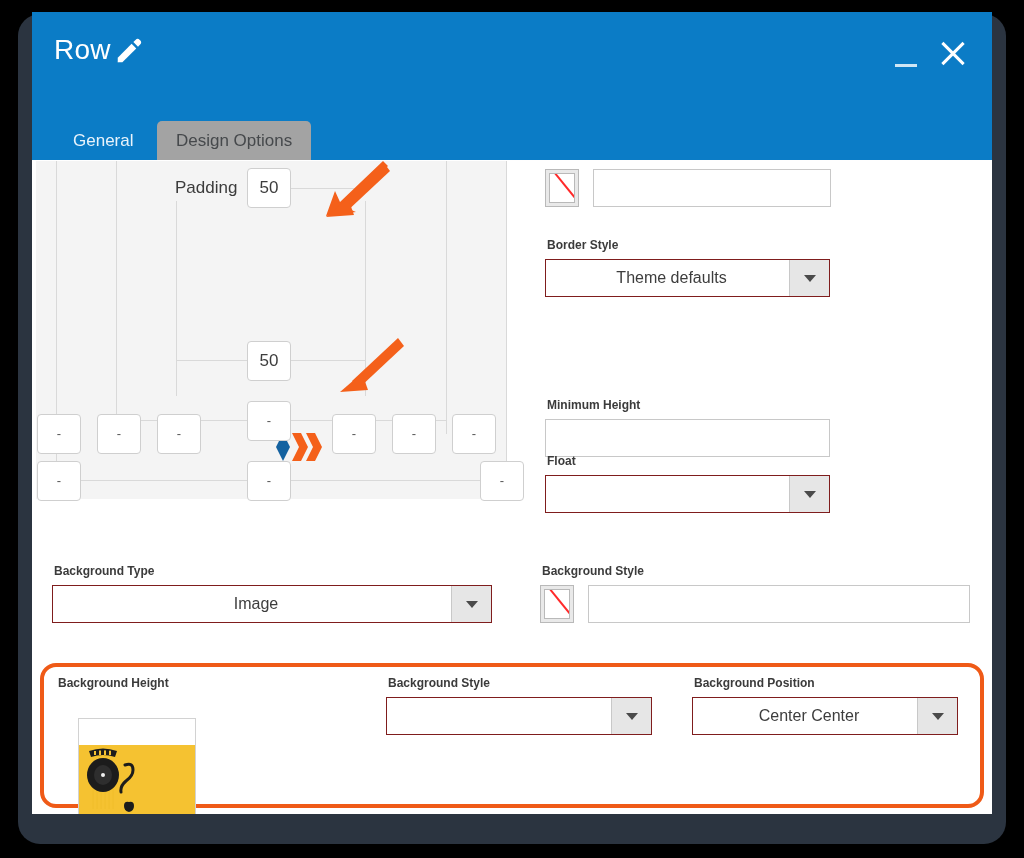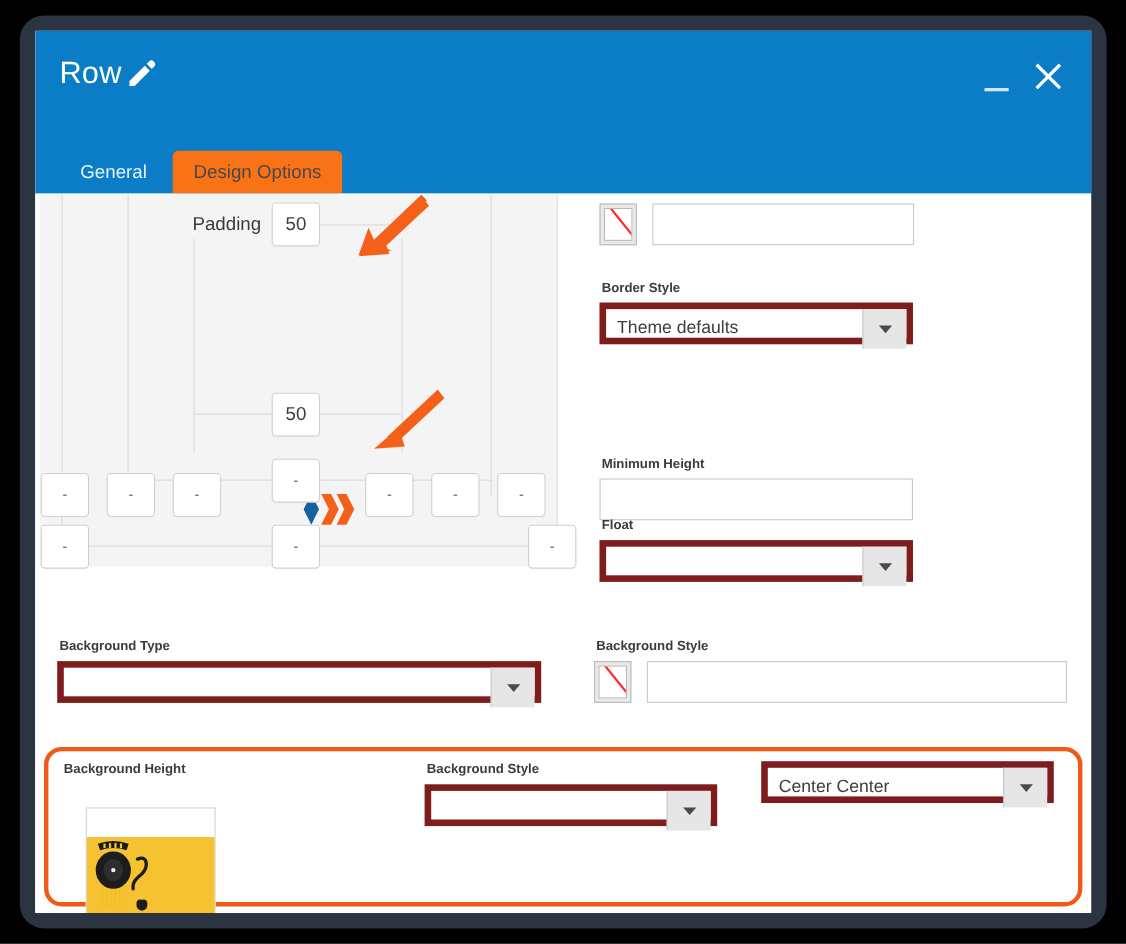--- a/index.html
+++ b/index.html
@@ -10,21 +10,21 @@
     overflow:hidden;
   }
   #root{position:relative;width:1024px;height:858px;}
 
   
   .frame{
     position:absolute;left:18px;top:14px;width:988px;height:830px;
     background:#2b3440;border-radius:22px;
   }
   .window{
-    position:absolute;left:32px;top:28px;width:960px;height:802px;
+    position:absolute;left:32px;top:12px;width:960px;height:802px;
     background:#ffffff;overflow:hidden;
   }
 
   
   .titlebar{
     position:absolute;left:0;top:0;width:960px;height:148px;
     background:#0b7cc6;
   }
   .title{
     position:absolute;left:22px;top:22px;
@@ -51,21 +51,21 @@
 
   
   .tabs{position:absolute;left:22px;top:109px;height:39px;}
   .tab{
     display:inline-block;vertical-align:bottom;
     height:39px;line-height:39px;padding:0 19px;
     font-size:17px;color:#e8f3fb;cursor:pointer;
     border-top-left-radius:5px;border-top-right-radius:5px;
     box-sizing:border-box;
   }
-  .tab.active{background:#f97316;color:#46494c;}
+  .tab.active{background:#a3a3a3;color:#46494c;}
 
   
   .content{position:absolute;left:0;top:148px;width:960px;height:654px;background:#ffffff;}
 
   
   .boxmodel{position:absolute;left:0px;top:0px;width:500px;height:351px;}
   .bm-area{
     position:absolute;left:4px;top:1px;width:470px;height:338px;
     background:#f4f4f4;
   }
@@ -92,21 +92,21 @@
   .rcol{position:absolute;left:513px;top:0;width:447px;}
   .fieldlabel{
     font-size:12px;font-weight:bold;color:#3b3b3b;margin:0 0 7px 2px;
   }
   .txtinput{
     box-sizing:border-box;background:#ffffff;border:1px solid #c8c8c8;
     height:38px;
   }
   .selectwrap{
     position:relative;box-sizing:border-box;height:38px;
-    border:6px solid #7f1d1d;background:#ffffff;cursor:pointer;
+    border:1px solid #7f1d1d;background:#ffffff;cursor:pointer;text-align:center;
   }
   .selectwrap .selval{
     position:absolute;left:10px;top:0;right:42px;height:36px;line-height:36px;
     font-size:16px;color:#3d3d3d;white-space:nowrap;overflow:hidden;
   }
   .selectwrap .caret{
     position:absolute;right:0;top:0;width:40px;height:36px;
     background:#e6e6e6;border-left:1px solid #c8c8c8;box-sizing:border-box;
   }
   .caret i{
@@ -278,20 +278,21 @@
             <span class="caret">
                 <i></i>
               </span>
           </div>
         </div>
       </div>
 
       <div class="bgtype">
         <div class="fieldlabel">Background Type</div>
         <div class="selectwrap" style="width:440px;">
+          <span class="selval">Image</span>
           <span class="caret">
               <i></i>
             </span>
         </div>
       </div>
 
       <div class="bgcolor">
         <div class="fieldlabel">Background Style</div>
         <div style="position:relative;height:38px;">
           <div class="swatch" style="position:absolute;left:0;top:0;">
@@ -339,20 +340,21 @@
       <div class="bgstyle">
         <div class="fieldlabel">Background Style</div>
         <div class="selectwrap" style="width:266px;">
           <span class="caret">
               <i></i>
             </span>
         </div>
       </div>
 
       <div class="bgposition">
+        <div class="fieldlabel">Background Position</div>
         <div class="selectwrap" style="width:266px;text-decoration:underline;">
           <span class="selval">Center Center</span>
           <span class="caret">
               <i></i>
             </span>
         </div>
       </div>
 
     </div>
   </div>

